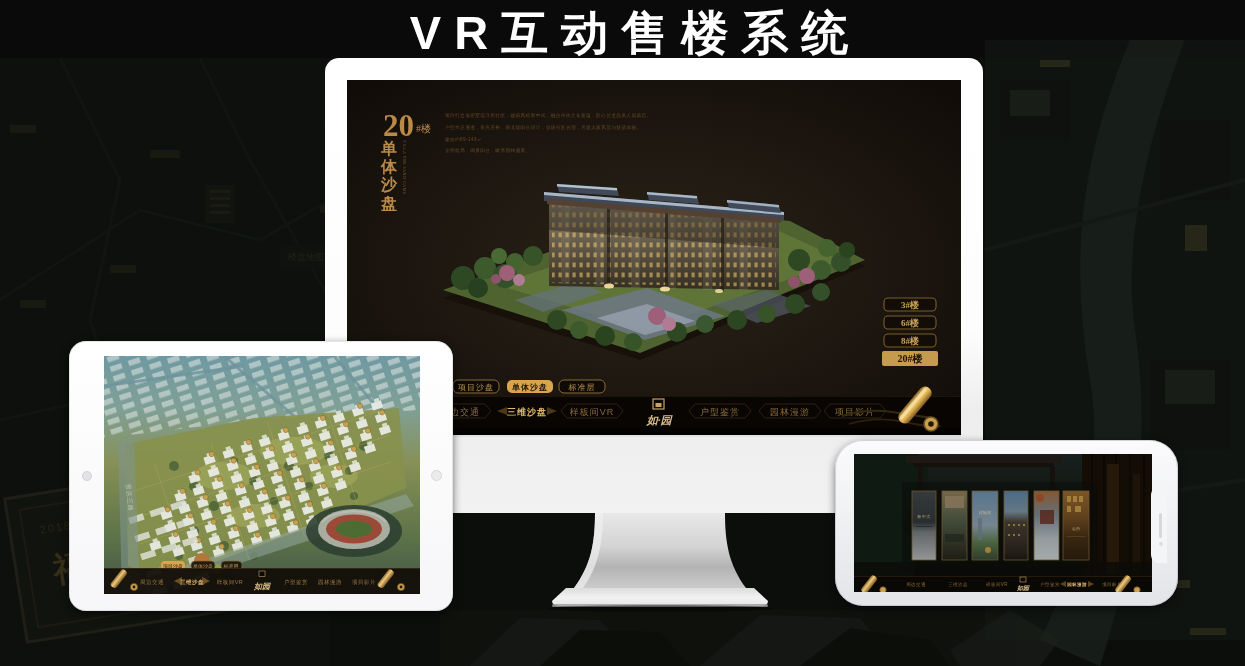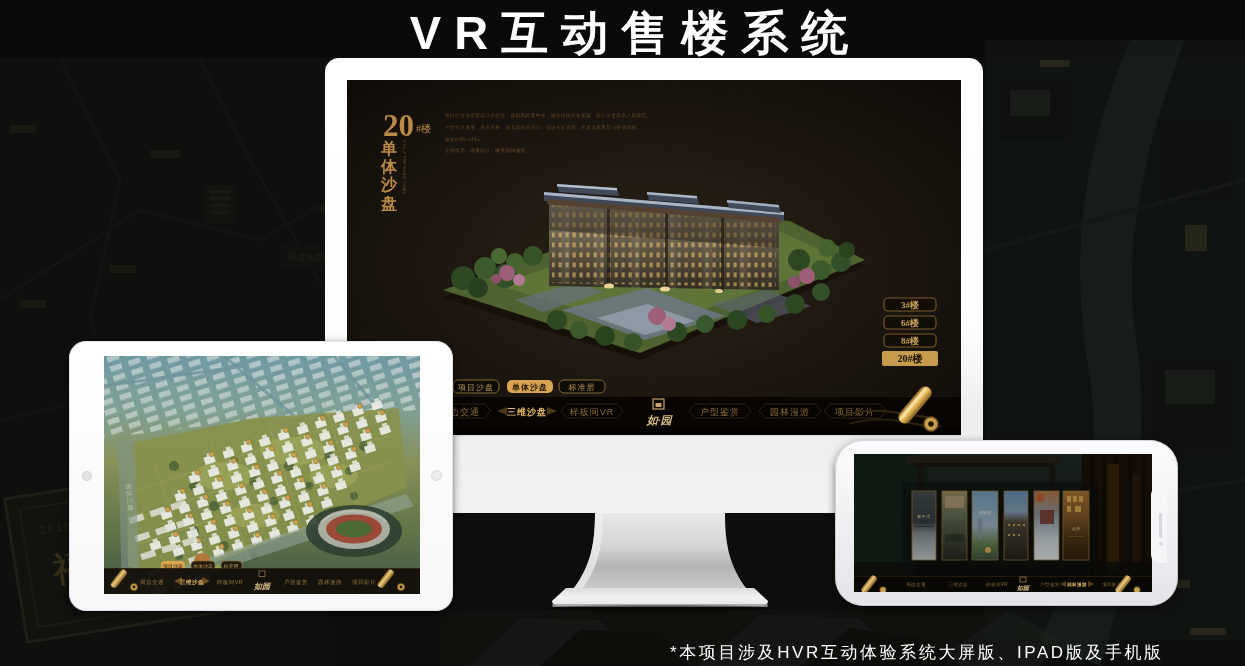--- a/index.html
+++ b/index.html
@@ -877,16 +877,14 @@
     </g>
     <circle cx="283" cy="136" r="3.2" fill="#caa04e" stroke="#6b4f1e" stroke-width="0.8"></circle>
   </svg>
 
   <div class="abs" style="left:1151px;top:487px;width:16px;height:76px;background:#f4f5f7;border-radius:8px 0 0 8px;"></div>
 
   <div class="abs" style="left:1159px;top:513px;width:3px;height:25px;background:#d7d8db;border-radius:2px;"></div>
 
   <div class="abs" style="left:1159px;top:542px;width:4px;height:4px;background:#dcdde0;border-radius:50%;"></div>
 
-  <div class="abs" id="caption" style="left:670px;top:641px;width:560px;
-     color:#ffffff;font-size:17px;letter-spacing:2.6px;">*本项目涉及HVR互动体验系统大屏版、IPAD版及手机版</div>
 
 </div>
 
 </body></html>

